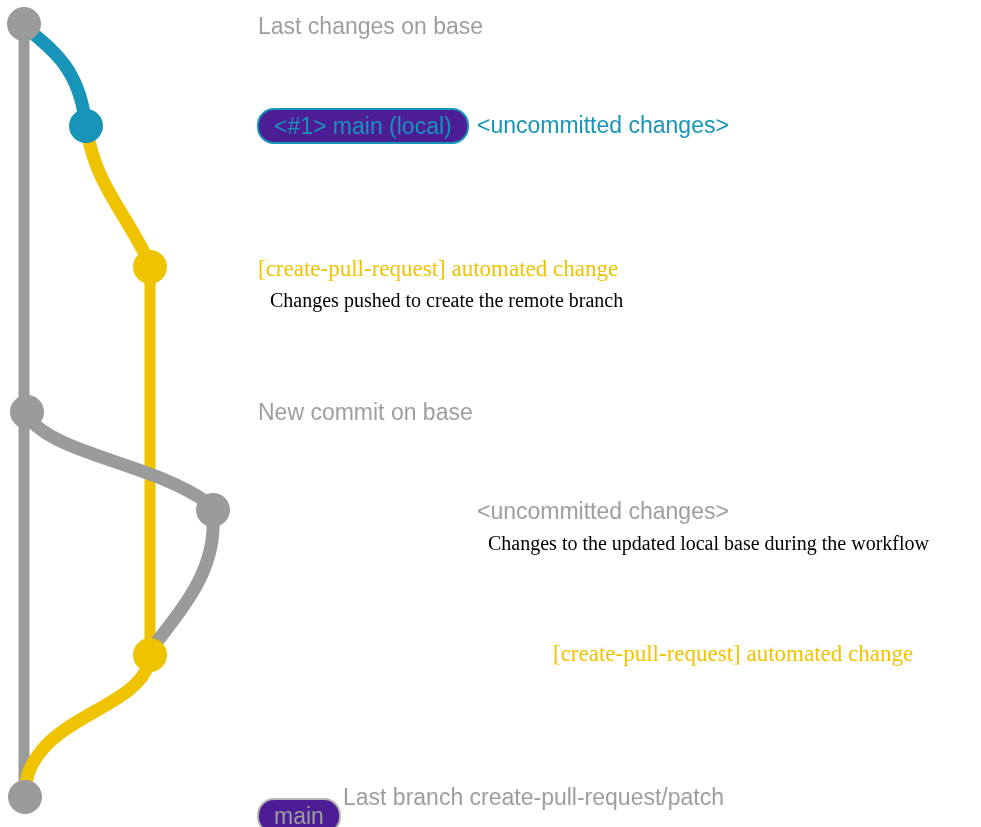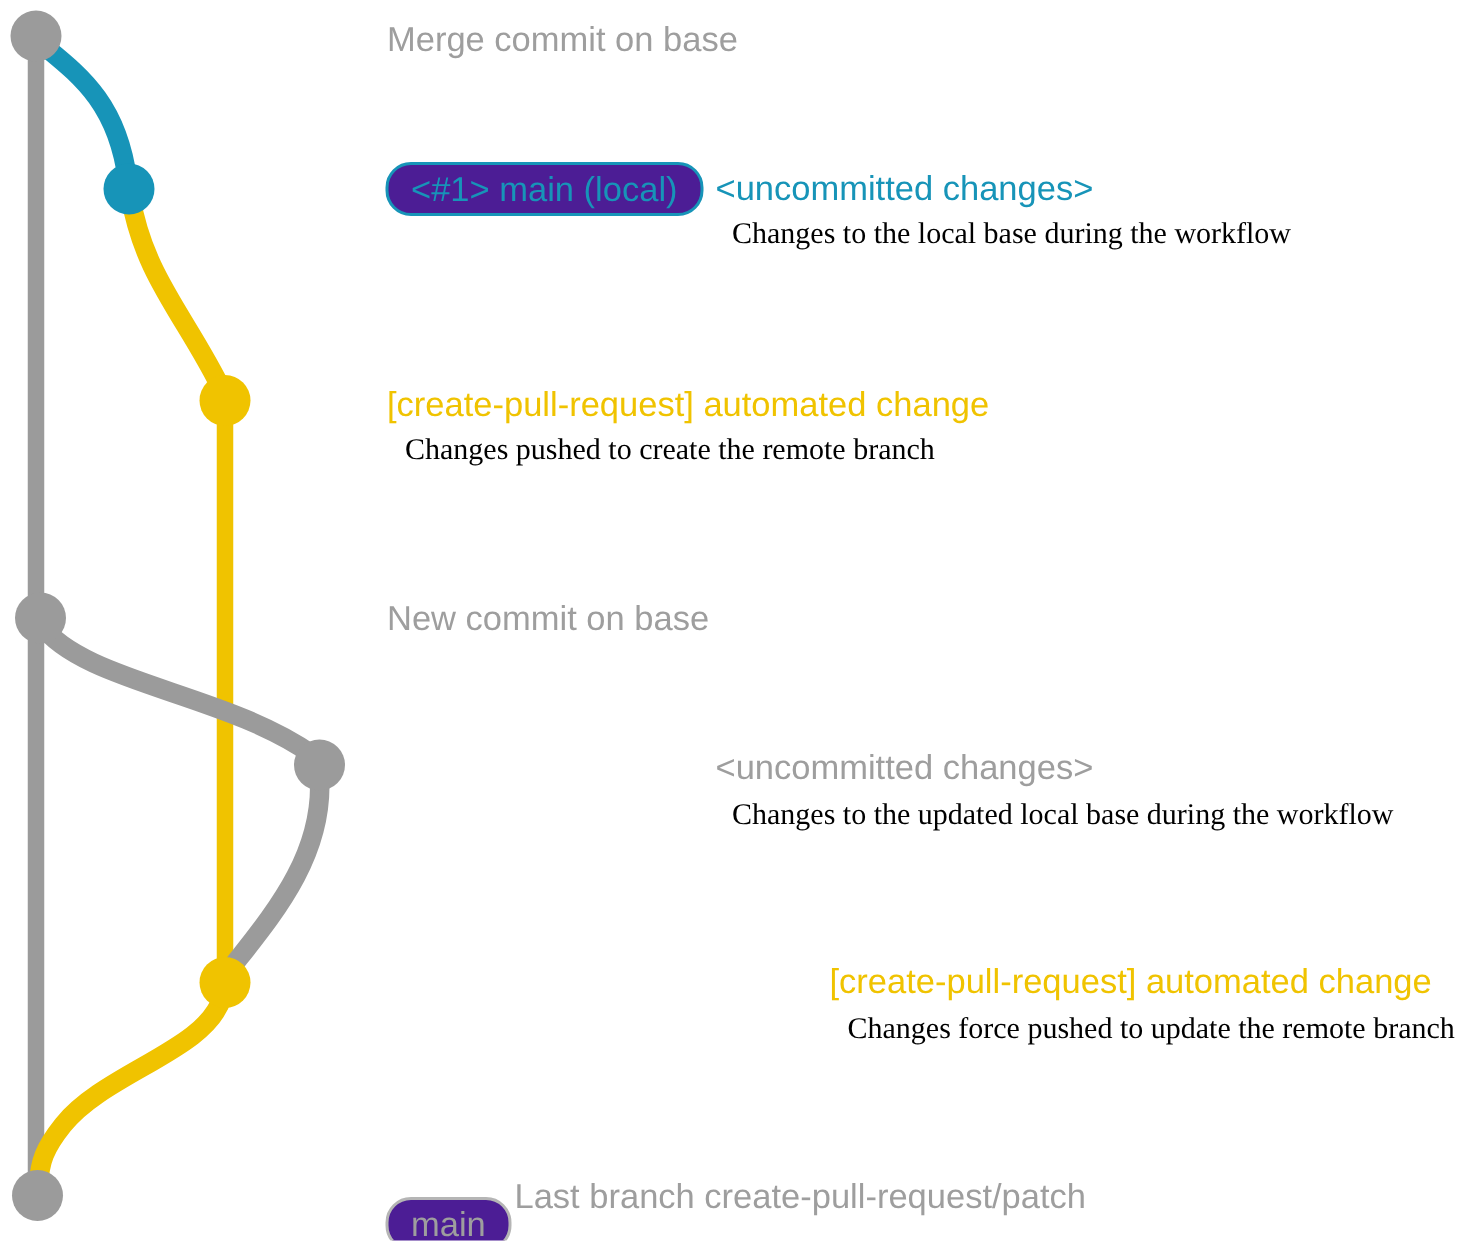--- a/index.html
+++ b/index.html
@@ -5,21 +5,21 @@
   html,body{margin:0;padding:0;}
   body{
     width:981px;height:827px;background:#ffffff;position:relative;overflow:hidden;
     font-family:"Liberation Sans", sans-serif;
   }
   .abs{position:absolute;white-space:nowrap;}
   .sans-lbl{font-size:23px;line-height:26px;}
   .serif-note{font-family:"Liberation Serif", serif;font-size:20px;line-height:23px;color:var(--c-black);}
   .c-gray{color:var(--c-text_gray);}
   .c-blue{color:var(--c-blue);}
-  .c-yellow{color:var(--c-yellow);}
+  .c-yellow{color:var(--c-yellow);font-family:Liberation Serif, serif;}
   .badge{
     position:absolute;display:inline-flex;align-items:center;justify-content:center;
     height:32px;padding:0 15px;border:2px solid;border-radius:17px;
     font-size:23px;white-space:nowrap;background:#4c1d95;
   }
   .badge.b-blue{border-color:var(--c-blue);color:var(--c-blue);}
   .badge.b-gray{border-color:var(--c-badge_gray);color:var(--c-text_gray);}
   .badge.b-yellow{border-color:var(--c-yellow);color:var(--c-yellow);}
   svg{position:absolute;left:0;top:0;}
   .st{fill:none;stroke-linecap:round;}
@@ -52,33 +52,31 @@
 
     <circle class="f-gray" cx="24" cy="24" r="17"></circle>
     <circle class="f-blue" cx="86" cy="126" r="17"></circle>
     <circle class="f-yellow" cx="150" cy="267" r="17"></circle>
     <circle class="f-gray" cx="27" cy="412" r="17"></circle>
     <circle class="f-gray" cx="213" cy="510" r="17"></circle>
     <circle class="f-yellow" cx="150" cy="655" r="17"></circle>
     <circle class="f-gray" cx="25" cy="797" r="17"></circle>
   </svg>
 
-  <div class="abs sans-lbl c-gray" style="left:258px;top:13px;">Merge commit on base</div>
+  <div class="abs sans-lbl c-gray" style="left:258px;top:13px;">Last changes on base</div>
 
   <div class="badge b-blue" style="left:257px;top:108px;">&lt;#1&gt; main (local)</div>
   <div class="abs sans-lbl c-blue" style="left:477px;top:112px;">&lt;uncommitted changes&gt;</div>
-  <div class="abs serif-note" style="left:488px;top:145px;">Changes to the local base during the workflow</div>
 
   <div class="abs sans-lbl c-yellow" style="left:258px;top:256px;">[create-pull-request] automated change</div>
   <div class="abs sans-lbl c-gray" style="left:258px;top:399px;">New commit on base</div>
 
   <div class="abs serif-note" style="left:270px;top:289px;">Changes pushed to create the remote branch</div>
 
   <div class="abs sans-lbl c-gray" style="left:477px;top:498px;">&lt;uncommitted changes&gt;</div>
   <div class="abs serif-note" style="left:488px;top:532px;">Changes to the updated local base during the workflow</div>
 
   <div class="abs sans-lbl c-yellow" style="left:553px;top:641px;">[create-pull-request] automated change</div>
-  <div class="abs serif-note" style="left:565px;top:675px;">Changes force pushed to update the remote branch</div>
 
   <div class="badge b-gray" style="left:257px;top:798px;text-align:right;">main</div>
   <div class="abs sans-lbl c-gray" style="left:343px;top:784px;">Last branch create-pull-request/patch</div>
 
 </div>
 
 </body></html>

